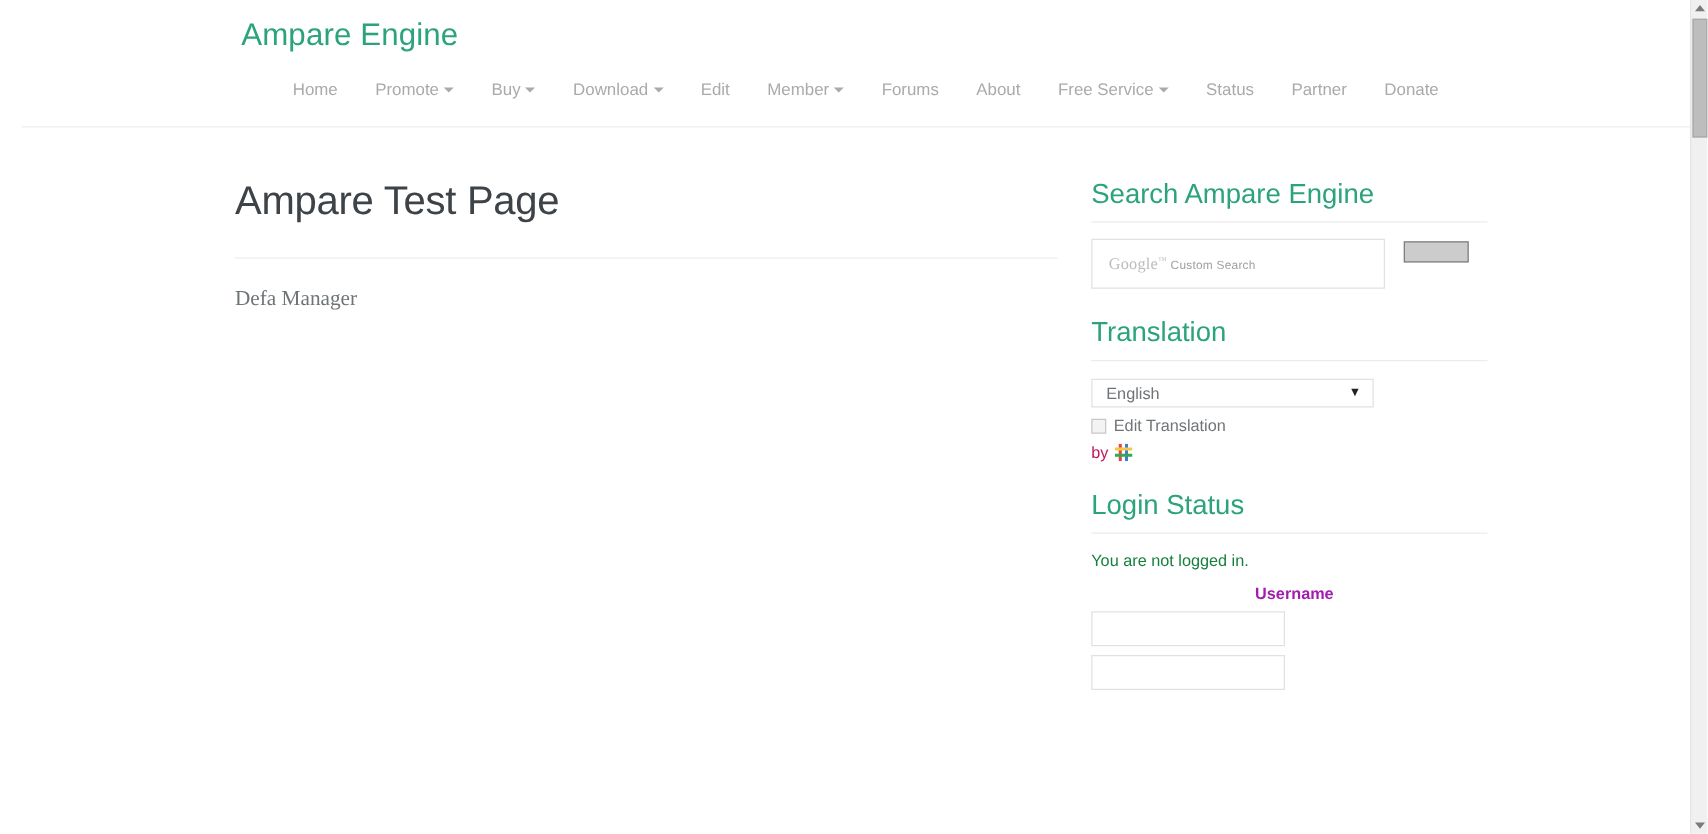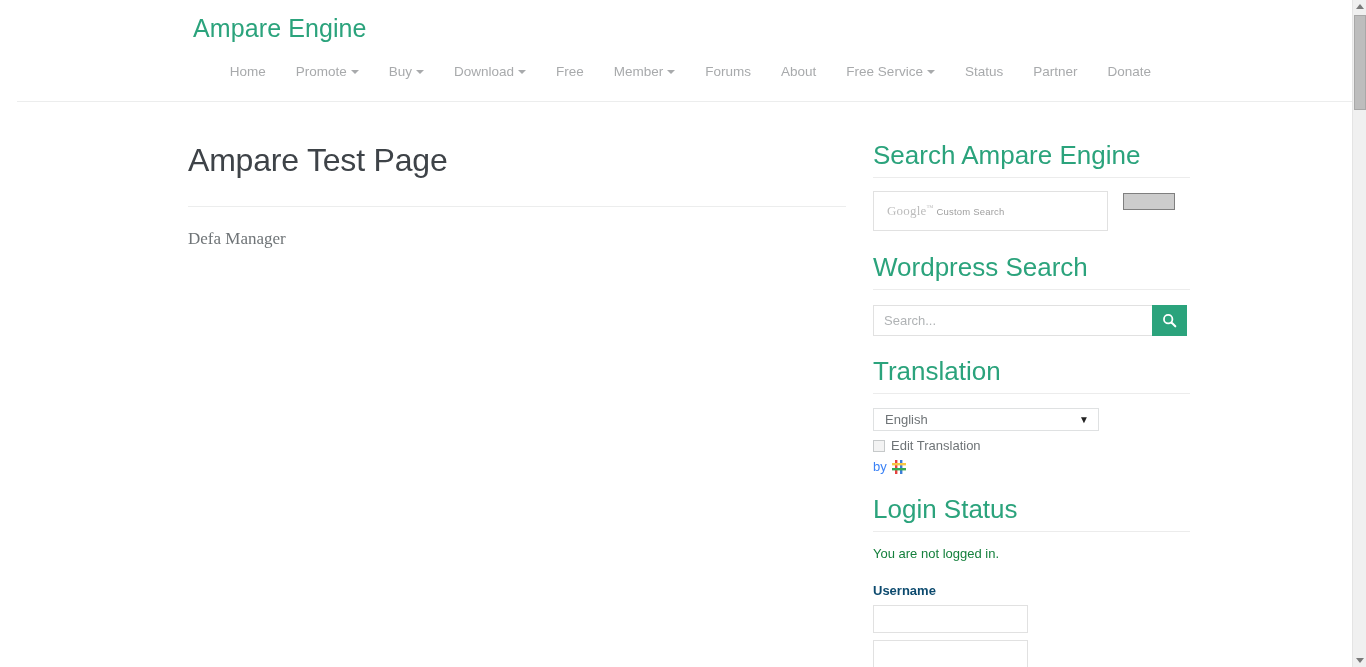--- a/index.html
+++ b/index.html
@@ -159,21 +159,21 @@
     font-size: 17px;
     line-height: 22px;
     color: #6f7477;
   }
   .entry-content p { margin: 0; }
 
   
   .widget { margin-bottom: 0; }
   .widget-title {
     margin: 0;
-    font-size: 26px;
+    font-size: 22px;
     line-height: 28px;
     font-weight: 400;
     color: #2ba37c;
     padding-bottom: 8px;
     border-bottom: 1px solid #ececec;
     width: 317px;
   }
   .widget-body { padding-top: 13px; }
 
   
@@ -284,21 +284,21 @@
     height: 12px;
     border: 1px solid #c6c9ca;
     background: #f3f3f3;
     margin-right: 6px;
     display: inline-block;
     cursor: pointer;
   }
   .by-line {
     margin-top: 6px;
     font-size: 13px;
-    color: #3b82f6;
+    color: #be185d;
     display: flex;
     align-items: center;
   }
   .transposh-logo {
     display: inline-block;
     margin-left: 5px;
     width: 14px;
     height: 14px;
     position: relative;
   }
@@ -307,22 +307,23 @@
   .login-note {
     font-size: 13px;
     color: #15803d;
     line-height: 18px;
     margin: 0;
   }
   .login-label {
     display: block;
     font-size: 13px;
     font-weight: bold;
-    color: #0c4a6e;
-    margin-top: 20px;
+    color: #a21caf;
+    margin-top: 9px;
+    text-align: center;
   }
   .login-field {
     display: block;
     width: 155px;
     height: 28px;
     border: 1px solid #e1e1e1;
     background: #fff;
     margin-top: 7px;
     padding: 0 8px;
     font-size: 13px;
@@ -339,21 +340,21 @@
   <div id="page">
 
     <header class="site-header">
       <div class="header-inner">
         <a class="brand" href="#">Ampare Engine</a>
         <ul class="nav">
           <li><a href="#"><span>Home</span></a></li>
           <li><a href="#"><span>Promote</span><span class="caret"></span></a></li>
           <li><a href="#"><span>Buy</span><span class="caret"></span></a></li>
           <li><a href="#"><span>Download</span><span class="caret"></span></a></li>
-          <li><a href="#"><span>Free</span></a></li>
+          <li><a href="#"><span>Edit</span></a></li>
           <li><a href="#"><span>Member</span><span class="caret"></span></a></li>
           <li><a href="#"><span>Forums</span></a></li>
           <li><a href="#"><span>About</span></a></li>
           <li><a href="#"><span>Free Service</span><span class="caret"></span></a></li>
           <li><a href="#"><span>Status</span></a></li>
           <li><a href="#"><span>Partner</span></a></li>
           <li><a href="#"><span>Donate</span></a></li>
         </ul>
       </div>
     </header>
@@ -377,34 +378,20 @@
               <div class="gcse-input">
                 <span class="gcse-placeholder">
                   <span class="g-word">Google</span><span class="g-tm">™</span><span class="g-cs">Custom Search</span>
                 </span>
               </div>
               <button class="gcse-button"></button>
             </div>
           </div>
         </section>
 
-        <section class="widget" style="margin-top:22px">
-          <h2 class="widget-title">Wordpress Search</h2>
-          <div class="widget-body">
-            <div class="wp-search-row">
-              <input class="wp-search-input" type="text" placeholder="Search..." value="" style="">
-              <button class="wp-search-btn">
-                <svg width="15" height="15" viewBox="0 0 16 16">
-                  <circle cx="6.6" cy="6.6" r="4.5" fill="none" stroke="#ffffff" stroke-width="1.9"></circle>
-                  <line x1="10.1" y1="10.1" x2="14.2" y2="14.2" stroke="#ffffff" stroke-width="2.2" stroke-linecap="round"></line>
-                </svg>
-              </button>
-            </div>
-          </div>
-        </section>
 
         <section class="widget" style="margin-top:21px">
           <h2 class="widget-title">Translation</h2>
           <div class="widget-body">
             <div class="lang-select">
               <span>English</span>
               <span class="select-caret">▼</span>
             </div>
             <div class="edit-translation">
               <span class="cb"></span>

